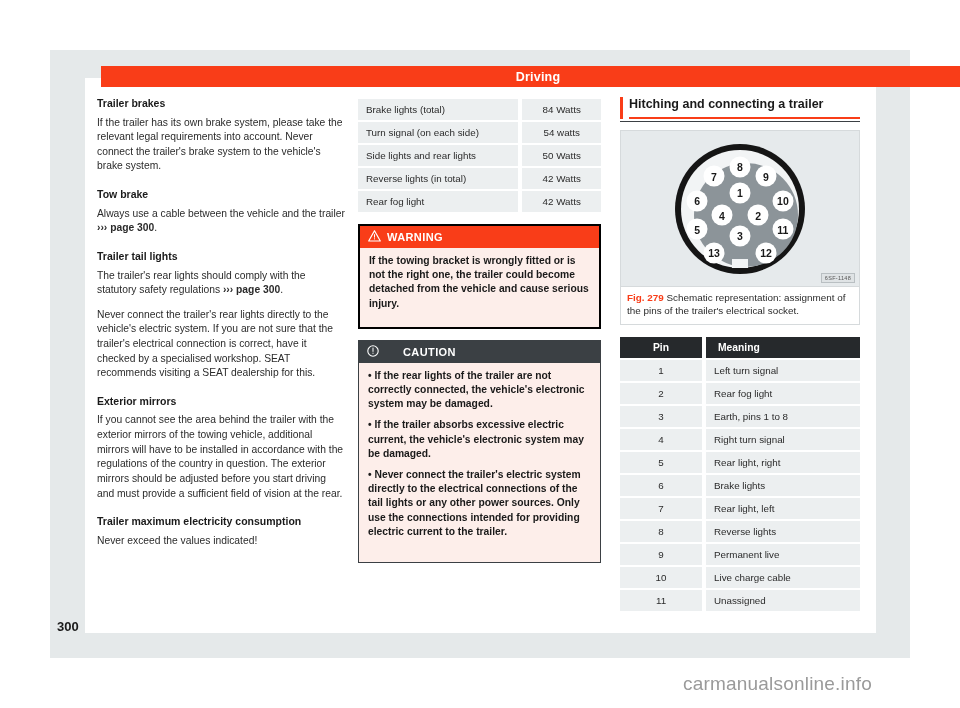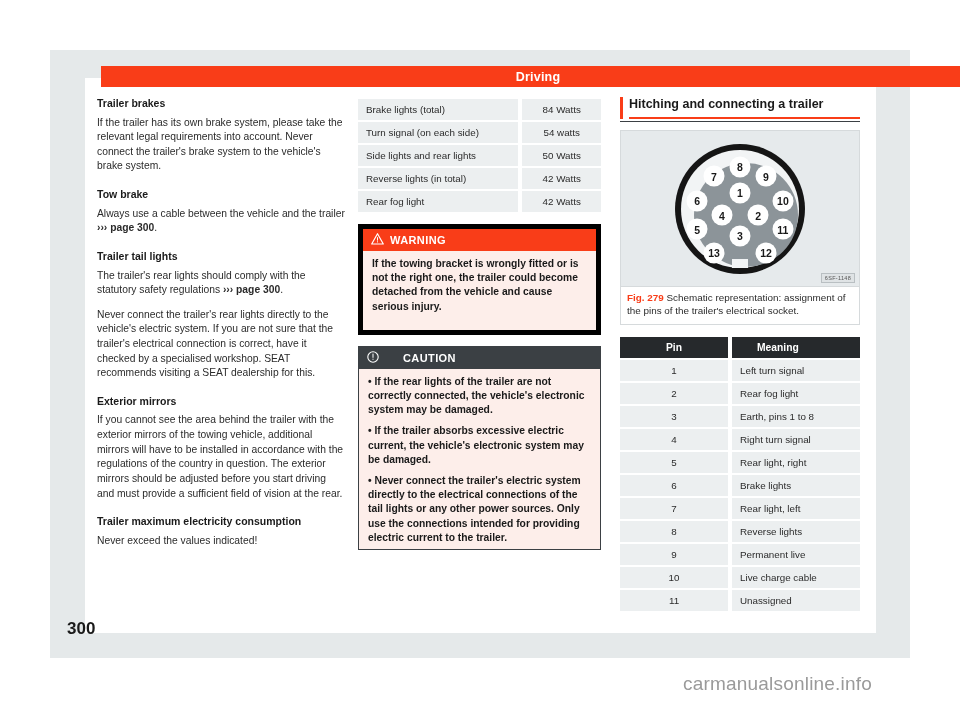--- a/index.html
+++ b/index.html
@@ -37,23 +37,23 @@
     color: #ffffff;
     font-size: 12.5px;
     font-weight: 600;
     display: flex;
     align-items: center;
     justify-content: center;
     letter-spacing: 0.2px;
   }
   .page-number {
     position: absolute;
-    left: 67px;
+    left: 57px;
     top: 619px;
-    font-size: 17px;
+    font-size: 13px;
     font-weight: bold;
     color: #1a1a1a;
   }
   .watermark {
     position: absolute;
     left: 683px;
     top: 673px;
     font-size: 19px;
     color: #9a9a9a;
     letter-spacing: 0.2px;
@@ -99,21 +99,21 @@
   }
   .watts-table td.label { width: 66%; }
   .watts-table td.value {
     text-align: center;
     border-left: 4px solid #ffffff;
   }
 
   
   .warn-box {
     margin-top: 10px;
-    border: 5px solid #000000;
+    border: 2px solid #000000;
     background: #fdeeea;
   }
   .warn-head {
     background: #f93d18;
     color: #ffffff;
     font-size: 11px;
     font-weight: bold;
     padding: 4px 8px;
     display: flex;
     align-items: center;
@@ -139,21 +139,21 @@
     color: #ffffff;
     font-size: 11px;
     font-weight: bold;
     padding: 4px 8px;
     display: flex;
     align-items: center;
     gap: 24px;
     letter-spacing: 0.4px;
   }
   .caut-body {
-    padding: 6px 9px 4px 9px;
+    padding: 6px 9px 23px 9px;
     font-size: 10.3px;
     font-weight: bold;
     line-height: 1.38;
     color: #1a1a1a;
   }
   .caut-body p { margin: 0 0 7px 0; }
   .caut-body p:last-child { margin-bottom: 0; }
 
   .tri-icon { display:inline-block; }
   .excl-icon { display:inline-block; }
@@ -262,21 +262,21 @@
     width: 100%;
     margin-top: 10px;
     font-size: 9.8px;
     color: #2b2b2b;
   }
   .pin-table thead th {
     background: #26292c;
     color: #ffffff;
     font-size: 10.3px;
     font-weight: bold;
-    padding: 5px 25px;
+    padding: 5px 12px;
     text-align: left;
   }
   .pin-table thead th.pinhead {
     text-align: center;
     width: 58px;
     border-right: 4px solid #ffffff;
   }
   .pin-table tbody td {
     background: #eceff0;
     padding: 5px 8px;

